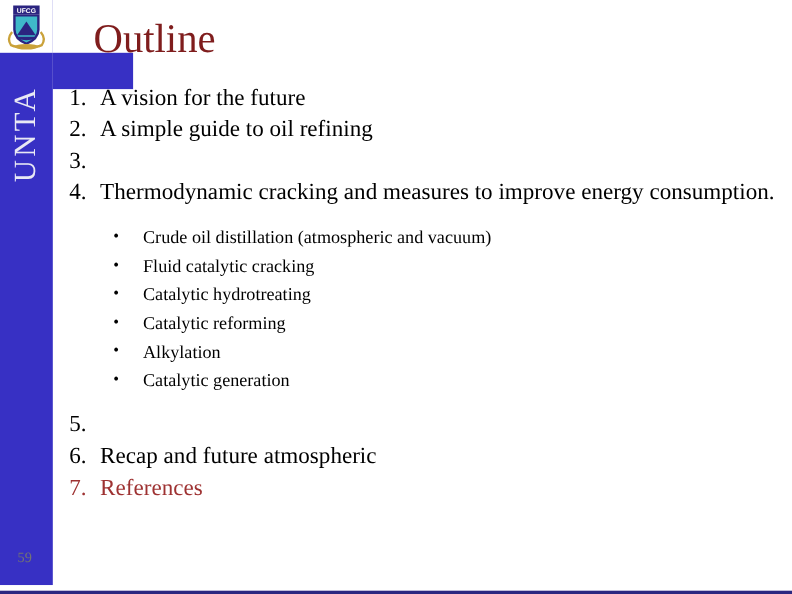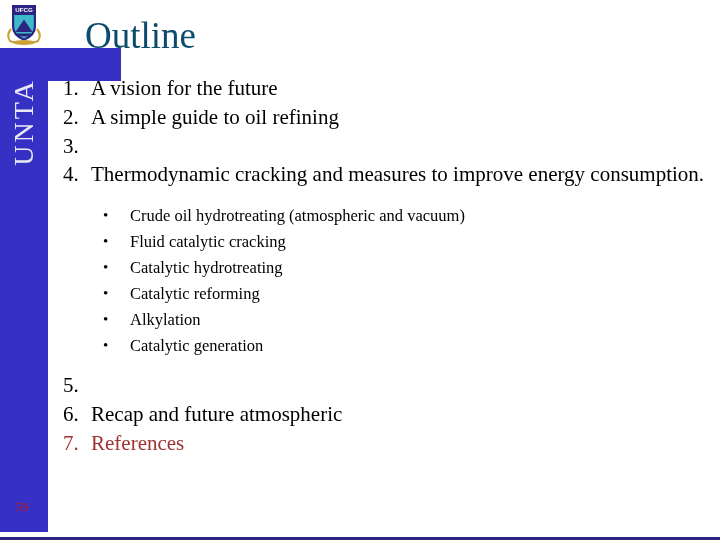--- a/index.html
+++ b/index.html
@@ -89,31 +89,31 @@
     font-weight: 400;
   }
 
   
   .page-num {
     position: absolute;
     left: 16px;
     top: 499px;
     font-family: "Liberation Serif", "DejaVu Serif", serif;
     font-size: 13px;
-    color: #b91c1c;
+    color: #737373;
   }
 
   
   .title {
     position: absolute;
     left: 85px;
     top: 16px;
     font-family: "Liberation Serif", "DejaVu Serif", serif;
     font-size: 37px;
-    color: #0c4a6e;
+    color: #7f1d1d;
     line-height: 1.1;
     white-space: nowrap;
   }
 
   
   .body {
     position: absolute;
     left: 63px;
     top: 76px;
     width: 650px;
@@ -216,21 +216,21 @@
       <span class="num">3.</span>
     </div>
     <div class="num-item">
       <span class="num">4.</span>
       <span class="txt">Thermodynamic cracking and measures to improve energy consumption.</span>
     </div>
 
     <div class="sub-list">
       <div class="sub-item">
         <span class="dot">•</span>
-        <span class="txt">Crude oil hydrotreating (atmospheric and vacuum)</span>
+        <span class="txt">Crude oil distillation (atmospheric and vacuum)</span>
       </div>
       <div class="sub-item">
         <span class="dot">•</span>
         <span class="txt">Fluid catalytic cracking</span>
       </div>
       <div class="sub-item">
         <span class="dot">•</span>
         <span class="txt">Catalytic hydrotreating</span>
       </div>
       <div class="sub-item">

